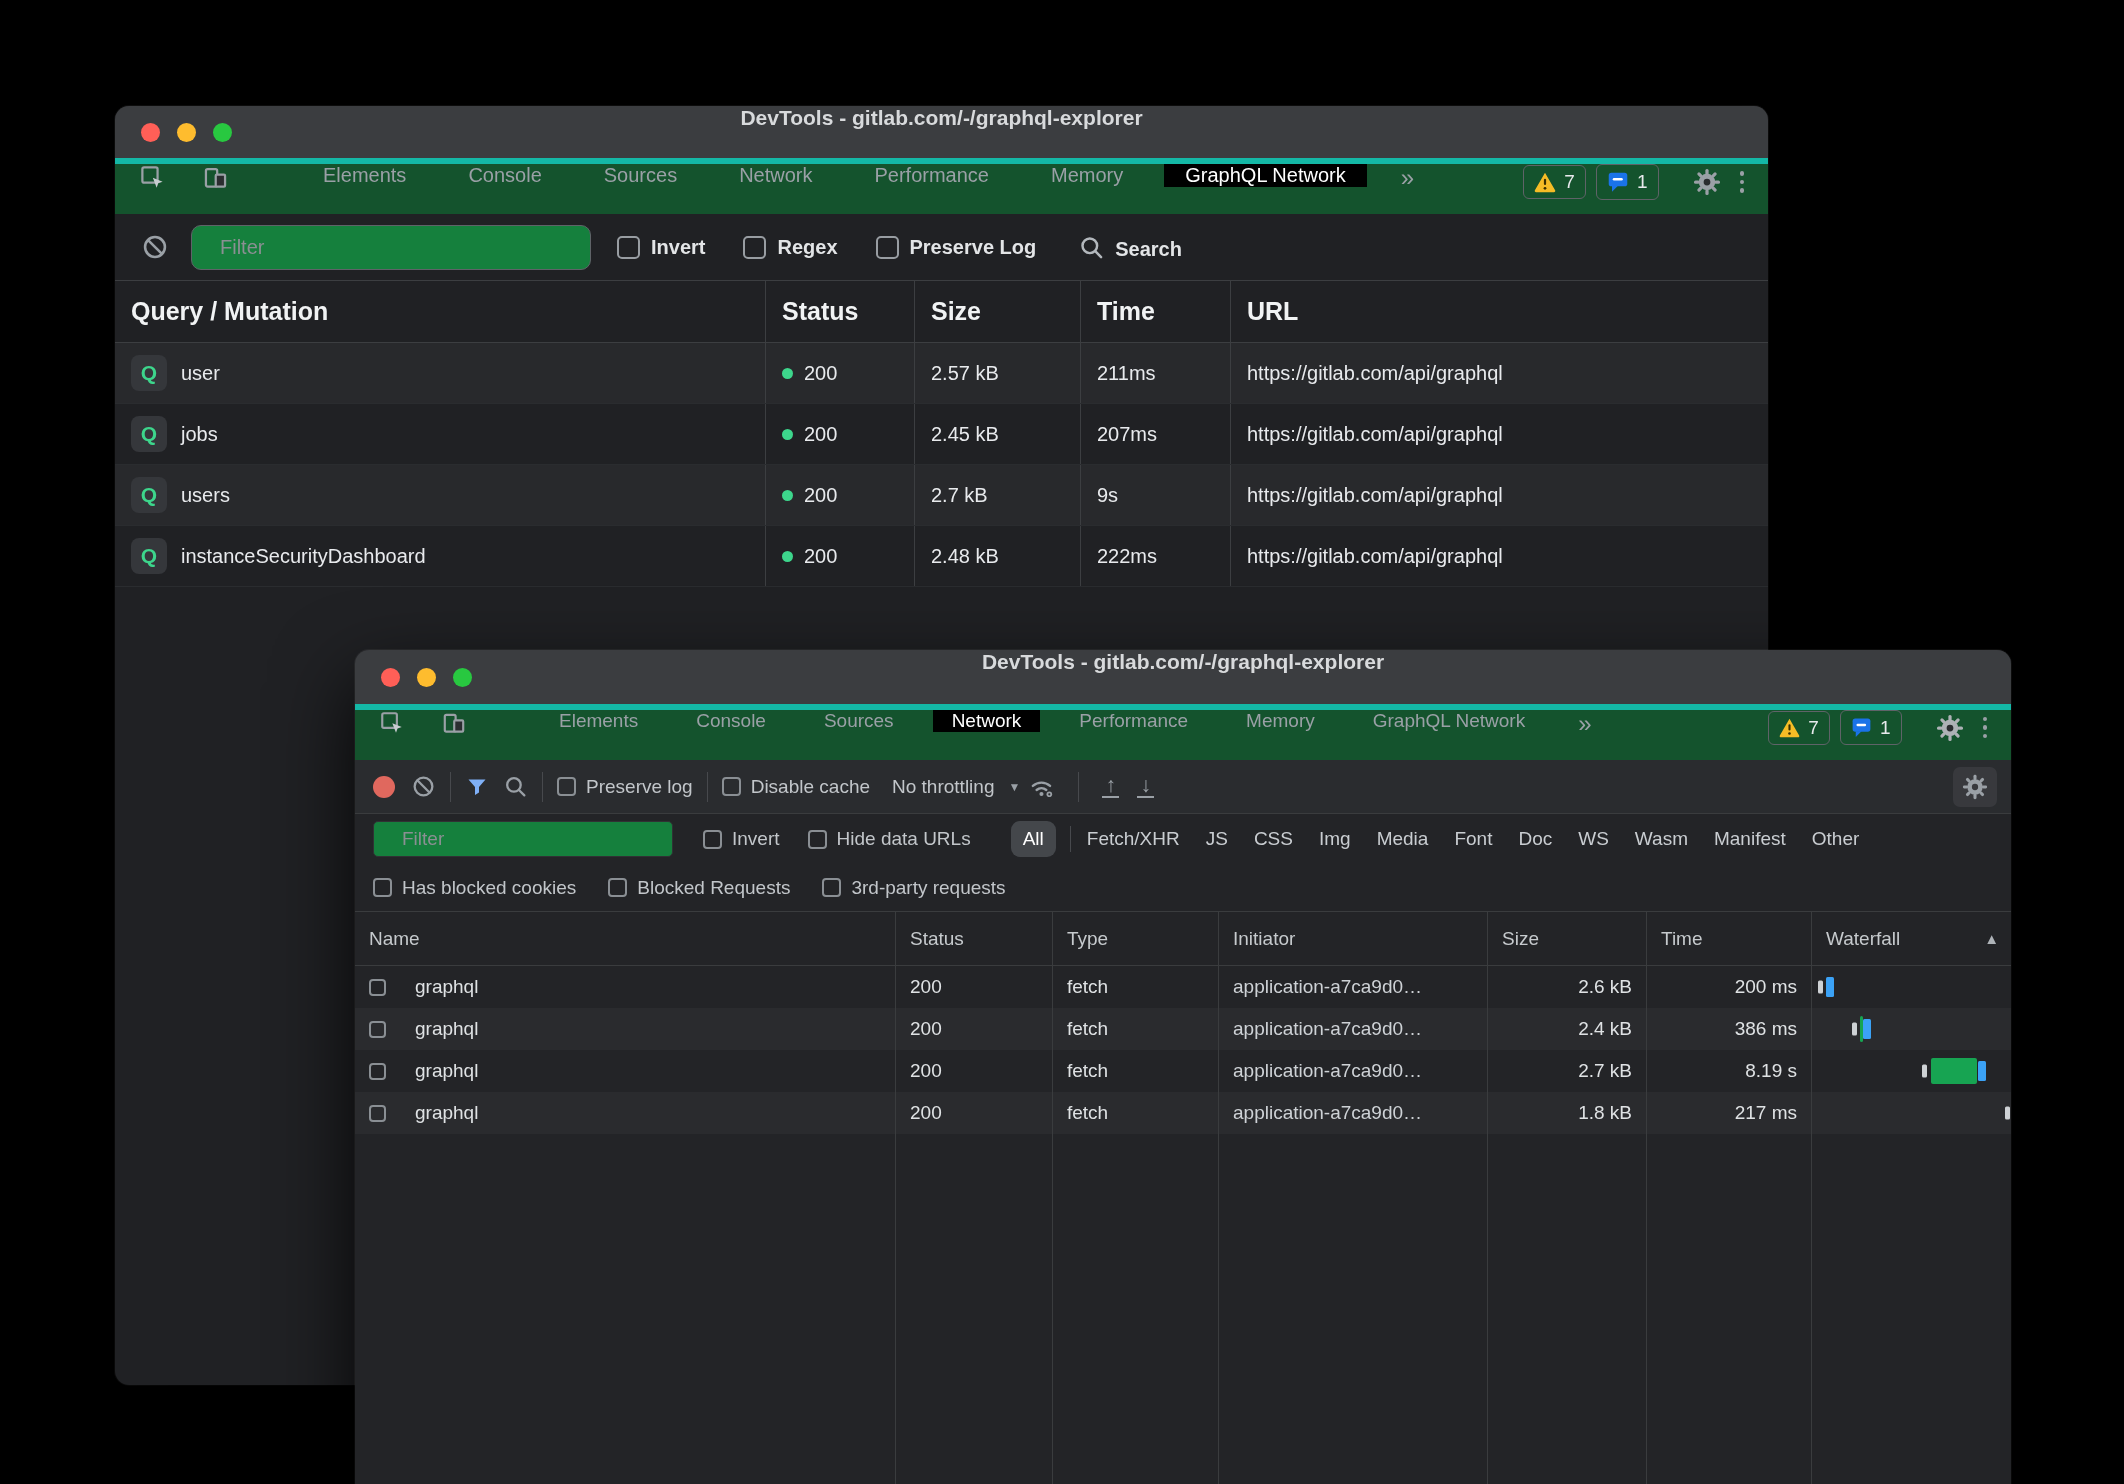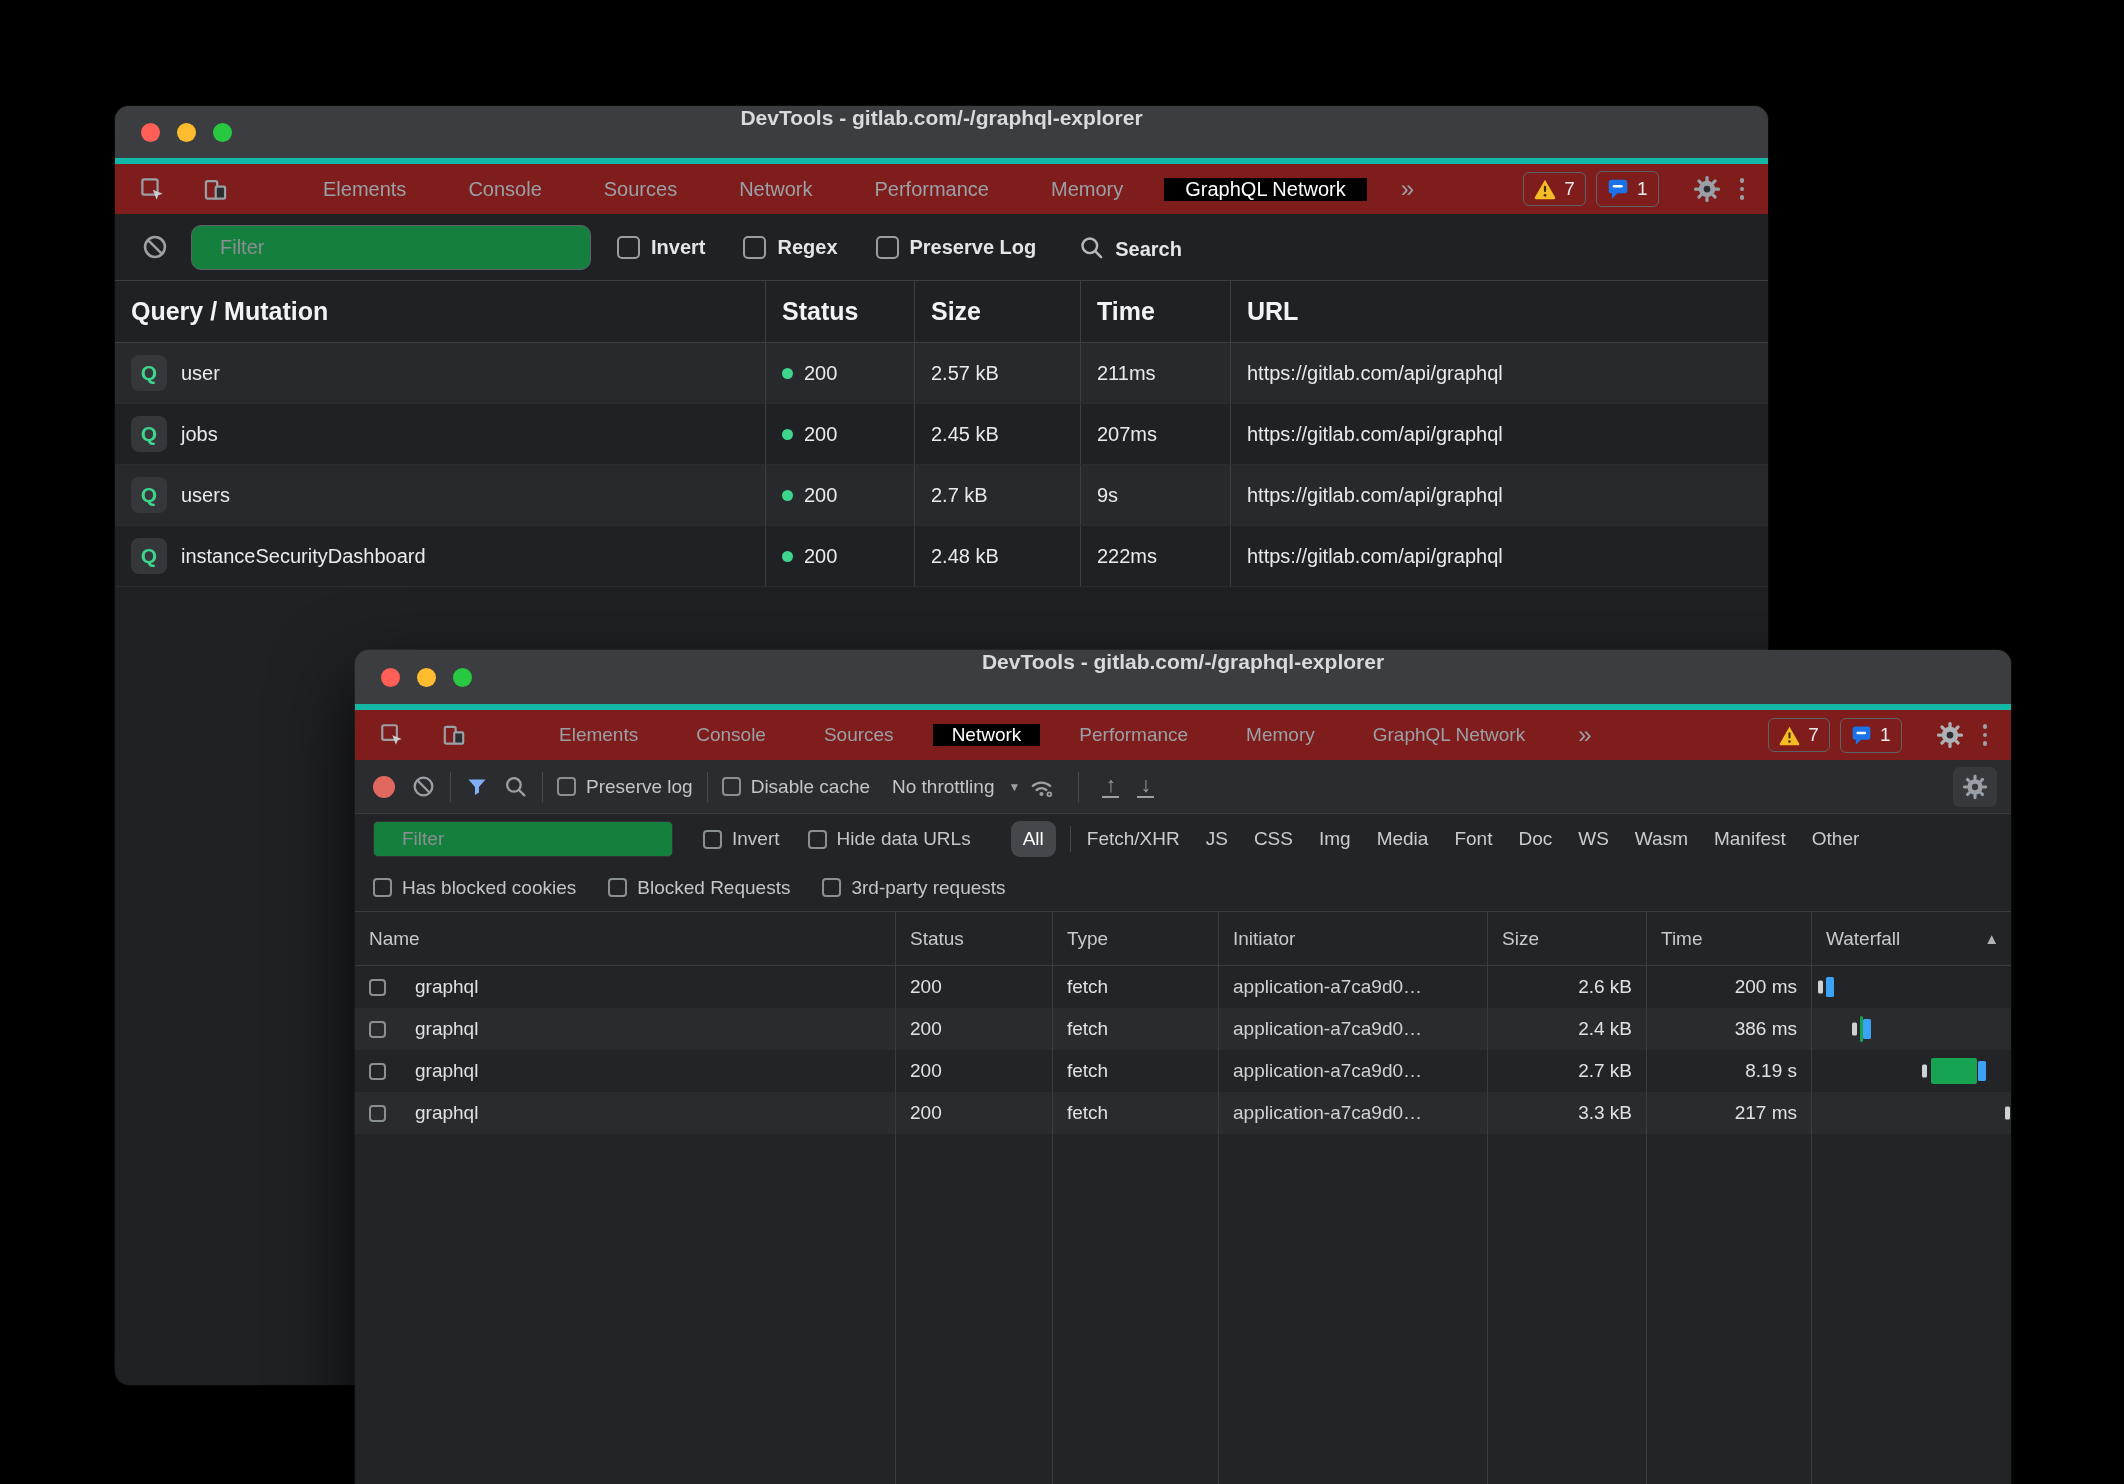--- a/index.html
+++ b/index.html
@@ -15,21 +15,21 @@
   .titlebar { position:relative; flex:0 0 58px; background:#3b3d40; border-bottom:6px solid #14b8a6;
     display:flex; align-items:flex-start; justify-content:center; }
   .win-front .titlebar { flex-basis:60px; }
   .traffic { position:absolute; left:26px; top:0; bottom:0; display:flex; align-items:center; gap:17px; }
   .tl { width:19px; height:19px; border-radius:50%; display:inline-block; }
   .tl.red { background:var(--traffic_red); } .tl.yellow { background:var(--traffic_yellow); }
   .tl.green { background:var(--traffic_green); }
   .title { font-size:21px; font-weight:bold; color:#d8dadc; }
 
   
-  .tabbar { flex:0 0 50px; background:#7f1d1d; display:flex; align-items:center; padding-left:16px;gap:20px; }
+  .tabbar { flex:0 0 50px; background:#14532d; display:flex; align-items:flex-start; padding-left:16px;gap:20px; }
   .icon-btn { display:flex; align-items:center; justify-content:center; padding:0 8px; cursor:pointer; }
   .vdiv { width:1px; background:#47494d; margin:11px 12px; }
   .tab { display:flex; align-items:center; padding:0 21px; font-size:20px; color:#9aa0a6; white-space:nowrap; }
   .win-front .tab { font-size:19px; padding:0 19px; }
   .tab.selected { background:var(--selected_tab_bg); color:#fff; }
   .chevron { display:flex; align-items:center; padding:0 14px; color:#9aa0a6; font-size:24px; }
   .tab-right { margin-left:auto; display:flex; align-items:center; padding-right:14px; }
   .badge { display:flex; align-items:center; gap:8px; border:1px solid #5f6368; border-radius:6px;
     padding:5px 10px; margin-left:10px; color:#e8eaed; font-size:19px; }
   .kebab { display:flex; flex-direction:column; gap:4px; padding:0 10px; }
@@ -535,21 +535,21 @@
   <div class="grid-f grow-f alt">
     <div class="cell">
       <span class="cbox small" style="width:17px;height:17px;margin-right:13px"></span>
       <span>graphql</span>
     </div>
     <div class="cell bl2">200</div>
     <div class="cell bl2">fetch</div>
     <div class="cell bl2">
         <span class="initlink">application-a7ca9d0…</span>
       </div>
-    <div class="cell bl2 rt">3.3 kB</div>
+    <div class="cell bl2 rt">1.8 kB</div>
     <div class="cell bl2 rt">217 ms</div>
     <div class="cell bl2 wfcell">
         <span class="wf tick" style="left: 193px;"></span>
       </div>
   </div>
 
   <div class="grid-f filler">
     <div class="cell"></div>
       <div class="cell bl2"></div>
       <div class="cell bl2"></div>

